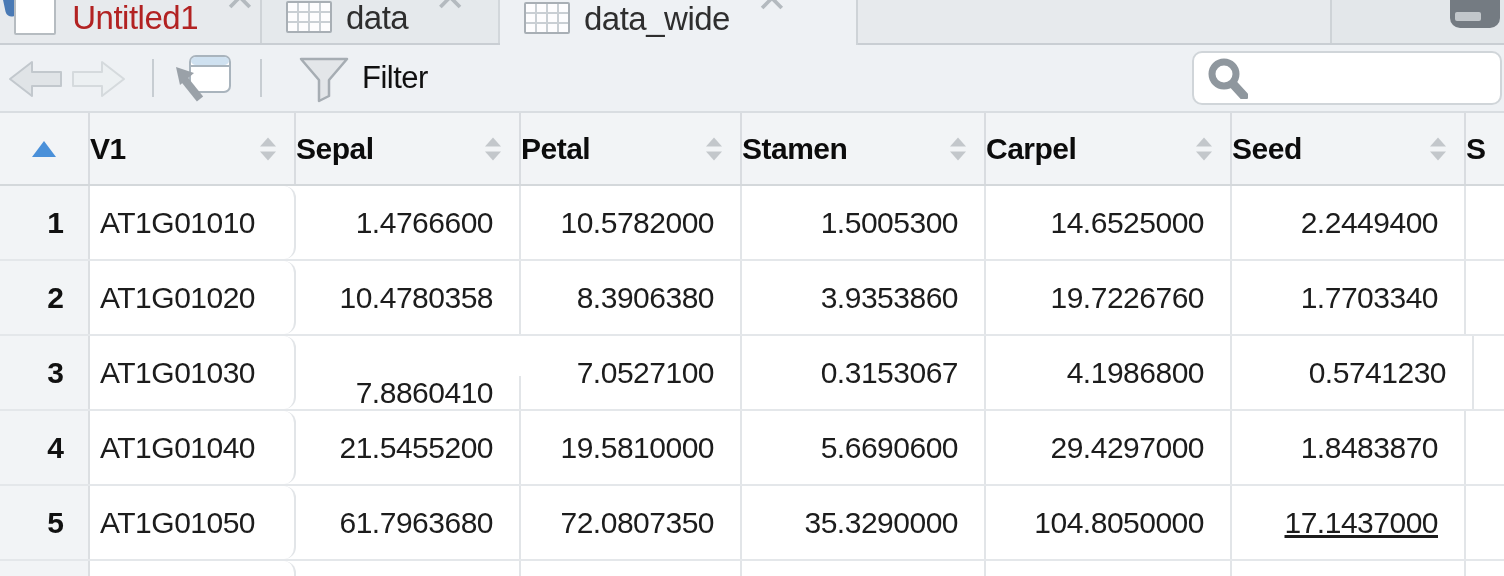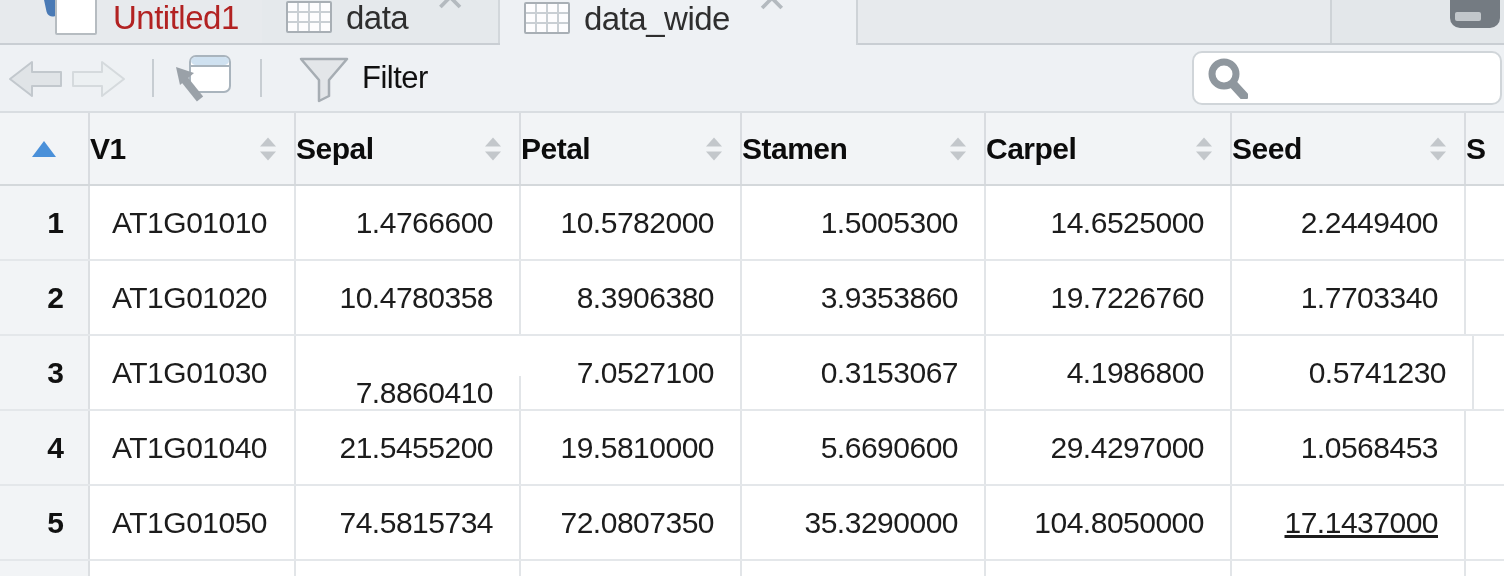--- a/index.html
+++ b/index.html
@@ -6,21 +6,21 @@
   body{
     width:1504px;height:576px;overflow:hidden;position:relative;background:#fff;
     font-family:"Liberation Sans","DejaVu Sans",sans-serif;
     -webkit-font-smoothing:antialiased;
   }
   
   .tabbar{position:relative;height:45px;background:#e7eaed;}
   .tabbar-line{position:absolute;left:0;right:0;bottom:0;height:2px;background:#c9ced3;z-index:1;}
   .tab{position:absolute;top:0;height:43px;display:flex;align-items:center;overflow:hidden;z-index:2;box-sizing:border-box;}
   .tab-inner{display:flex;align-items:center;margin-top:-8px;}
-  .tab-untitled{left:13px;width:262px;background:#e7eaed;border-right:2px solid #ced3d7;}
+  .tab-untitled{left:0;width:262px;background:#e7eaed;border-right:2px solid #ced3d7;justify-content:flex-end;}
   .tab-data{left:262px;width:238px;background:#e5e9ec;border-right:2px solid #d2d7db;}
   .tab-datawide{left:500px;width:358px;background:#eef1f4;border-right:2px solid #ced3d7;height:45px;z-index:3;}
   .tab-label{font-size:33px;color:#2e2e2e;white-space:nowrap;letter-spacing:-0.5px;}
   .tab-label.modified{color:#b22222;}
   
   .page-icon{position:relative;width:52px;height:40px;margin:-6px 14px 0 34px;overflow:visible;flex:0 0 auto;}
   .page-icon .sheet{position:absolute;left:8px;top:2px;width:42px;height:38px;background:#fff;border:2px solid #b6bcc1;border-radius:2px;box-sizing:border-box;}
   .page-icon .blue{position:absolute;left:-2px;top:-4px;width:28px;height:24px;background:#4a7ab5;border-radius:4px 2px 75% 6px;transform:rotate(-12deg);}
   
   .grid-icon{width:46px;height:32px;margin:-2px 14px 0 24px;flex:0 0 auto;background:#fdfdfe;border:2px solid #a8afb5;border-radius:2px;box-sizing:border-box;
@@ -51,21 +51,21 @@
   .hcell.last{flex:1 1 auto;border-right:none;}
   .hlabel{font-weight:bold;font-size:30px;color:#0c0c0c;letter-spacing:-0.5px;white-space:nowrap;}
   .sortctl{position:absolute;right:18px;top:50%;transform:translateY(-50%);display:flex;flex-direction:column;gap:5px;}
   .tri-up-sm{width:0;height:0;border-left:8px solid transparent;border-right:8px solid transparent;border-bottom:9px solid #c3c7cb;}
   .tri-dn-sm{width:0;height:0;border-left:8px solid transparent;border-right:8px solid transparent;border-top:9px solid #c3c7cb;}
   .rn-head{width:90px;justify-content:center;border-right:2px solid #d9dce0;}
   .tri-up-blue{width:0;height:0;border-left:12px solid transparent;border-right:12px solid transparent;border-bottom:16px solid #4a90d9;}
   .grow{display:flex;height:75px;border-bottom:2px solid #e4e7ea;box-sizing:border-box;background:#fff;}
   .rncell{width:90px;flex:0 0 auto;background:#f2f4f6;display:flex;align-items:center;justify-content:flex-end;padding-right:24px;box-sizing:border-box;font-weight:bold;font-size:30px;color:#111;border-right:2px solid #dcdfe2;}
   .dcell{display:flex;align-items:center;font-size:30px;color:#1c1c1c;border-right:2px solid #e2e5e8;box-sizing:border-box;flex:0 0 auto;letter-spacing:-0.5px;white-space:nowrap;overflow:hidden;}
-  .dcell.left{justify-content:flex-start;padding-left:22px;}
+  .dcell.left{justify-content:flex-start;padding-left:10px;border-radius:12px;}
   .dcell.right{justify-content:flex-end;padding-right:26px;}
   .dcell.last{flex:1 1 auto;border-right:none;}
 </style>
 </head>
 <body>
 
 <div class="tabbar">
   <div class="tabbar-line"></div>
 
   <div class="tab tab-untitled">
@@ -226,27 +226,27 @@
       <div class="dcell right" style="width: 242px;">0.5741230</div>
       <div class="dcell right last"></div>
     </div>
     <div class="grow">
       <div class="rncell">4</div>
       <div class="dcell left" style="width: 206px;">AT1G01040</div>
       <div class="dcell right" style="width: 225px;">21.5455200</div>
       <div class="dcell right" style="width: 221px;">19.5810000</div>
       <div class="dcell right" style="width: 244px; text-align: center;">5.6690600</div>
       <div class="dcell right" style="width: 246px;">29.4297000</div>
-      <div class="dcell right" style="width: 234px;">1.0568453</div>
+      <div class="dcell right" style="width: 234px;">1.8483870</div>
       <div class="dcell right last"></div>
     </div>
     <div class="grow">
       <div class="rncell">5</div>
       <div class="dcell left" style="width: 206px;">AT1G01050</div>
-      <div class="dcell right" style="width: 225px;">74.5815734</div>
+      <div class="dcell right" style="width: 225px;">61.7963680</div>
       <div class="dcell right" style="width: 221px;">72.0807350</div>
       <div class="dcell right" style="width: 244px;">35.3290000</div>
       <div class="dcell right" style="width: 246px;">104.8050000</div>
       <div class="dcell right" style="width: 234px; text-decoration: underline;">17.1437000</div>
       <div class="dcell right last"></div>
     </div>
     <div class="grow">
       <div class="rncell"></div>
       <div class="dcell left" style="width: 206px;"></div>
       <div class="dcell right" style="width: 225px;"></div>

